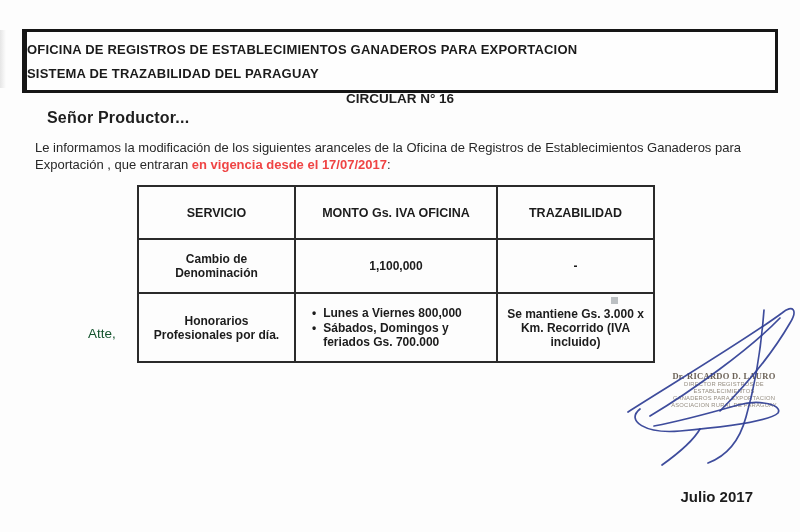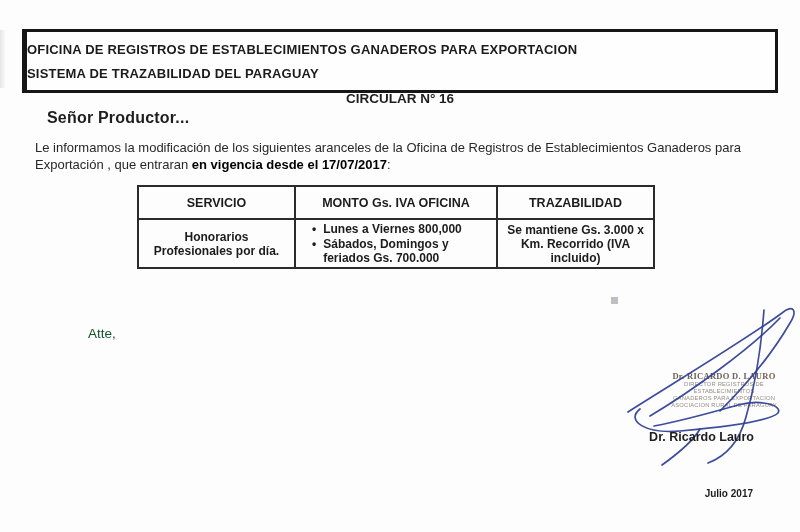--- a/index.html
+++ b/index.html
@@ -18,30 +18,30 @@
     display:flex;flex-direction:column;justify-content:center;gap:9px;
     background:#fefefe;
   }
   .header-box .hline{font-weight:bold;font-size:13px;letter-spacing:.2px;color:#1b1b1b;}
 
   .circular-title{left:0;top:91px;width:100%;text-align:center;font-weight:bold;font-size:13.5px;}
 
   .salutation{left:35px;top:109px;font-weight:bold;font-size:16px;letter-spacing:.2px;margin-left:12px;}
 
   .intro{left:35px;top:139px;width:737px;font-size:13px;line-height:17px;color:#282828;}
-  .intro b{color:#000000;text-align:right;}
+  .intro b{color:#ef4444;text-align:right;}
 
   
   table.fees{
     position:absolute;left:137px;top:185px;width:486px;
     border-collapse:collapse;table-layout:fixed;
   }
   table.fees td{
     border:2px solid #2b2b2b;font-weight:bold;font-size:12px;
-    text-align:center;vertical-align:middle;padding:2px 4px;color:#1c1c1c;margin-left:44px;
+    text-align:center;vertical-align:middle;padding:12px 4px;color:#1c1c1c;margin-left:44px;
   }
   td.c1{width:147px;} td.c2{width:192px;} td.c3{width:147px;}
   tr.r-head td{height:27px;font-size:12.5px;}
   tr.r1 td{height:27px;}
   tr.r2 td{height:42px;}
   .two-line span{display:block;line-height:14px;}
   .bullets{display:flex;flex-direction:column;gap:1px;padding-left:12px;}
   .bullet{display:flex;align-items:flex-start;gap:7px;text-align:left;}
   .bullet .dot{line-height:14px;}
   .bullet .btxt{max-width:158px;line-height:14px;}
@@ -56,21 +56,21 @@
 
   
   .sig{left:612px;top:297px;width:186px;height:172px;z-index:2;}
   .sig path{fill:none;stroke:var(--sig,#2e3d94);stroke-width:1.7;stroke-linecap:round;opacity:.92;}
 
   .artifact-dot{left:611px;top:297px;width:7px;height:7px;background:#bcc0c3;}
   .edge-streak{left:0;top:30px;width:6px;height:58px;
     background:linear-gradient(90deg,#c9c9c9,transparent);opacity:.45;}
 
   .sign-block{right:46px;top:431px;text-align:right;font-weight:bold;font-size:12.5px;line-height:13px;color:#1d1d1d;z-index:3;}
-  .date-line{right:47px;top:488px;font-weight:bold;font-size:10px;color:#1d1d1d;}
+  .date-line{right:47px;top:488px;font-weight:bold;font-size:15px;color:#1d1d1d;}
 </style>
 </head>
 <body>
 
 <div class="abs edge-streak"></div>
 
 <div class="abs header-box">
   <div class="hline">OFICINA DE REGISTROS DE ESTABLECIMIENTOS GANADEROS PARA EXPORTACION</div>
   <div class="hline">SISTEMA DE TRAZABILIDAD DEL PARAGUAY</div>
 </div>
@@ -83,20 +83,28 @@
   <span>Le informamos la modificación de los siguientes aranceles de la Oficina de Registros de Establecimientos Ganaderos para</span><br>
   <span>Exportación , que entraran </span><b>en vigencia desde el 17/07/2017</b><span>:</span>
 </div>
 
 <table class="fees">
   <tbody>
       <tr class="r-head">
     <td class="c1">SERVICIO</td>
     <td class="c2">MONTO Gs. IVA OFICINA</td>
     <td class="c3">TRAZABILIDAD</td>
+  </tr>
+  <tr class="r1">
+    <td class="c1 two-line">
+      <span>Cambio de</span>
+      <span>Denominación</span>
+    </td>
+    <td class="c2">1,100,000</td>
+    <td class="c3">-</td>
   </tr>
   <tr class="r2">
     <td class="c1 two-line">
       <span>Honorarios</span>
       <span>Profesionales por día.</span>
     </td>
     <td class="c2">
       <div class="bullets">
         <div class="bullet">
           <span class="dot">•</span>
@@ -128,16 +136,15 @@
 
 <svg class="abs sig" viewBox="0 0 186 172" aria-hidden="true">
   <path d="M16,115 C 55,90 135,42 170,16 C 181,7 186,13 178,26 C 156,64 128,94 108,114"></path>
   <path d="M38,119 C 80,94 138,52 168,21"></path>
   <path d="M152,13 C 149,52 142,92 134,120 C 127,146 112,160 96,166"></path>
   <path d="M28,112 C 13,124 34,137 68,134 C 112,130 158,124 166,116 C 171,108 148,102 126,108 C 98,116 58,126 42,129"></path>
   <path d="M88,132 C 80,146 64,158 50,168"></path>
 </svg>
 
 <div class="abs sign-block">
-  <div>Dr. Ricardo Lauro</div>
 </div>
 
 <div class="abs date-line">Julio 2017</div>
 
 </body></html>

